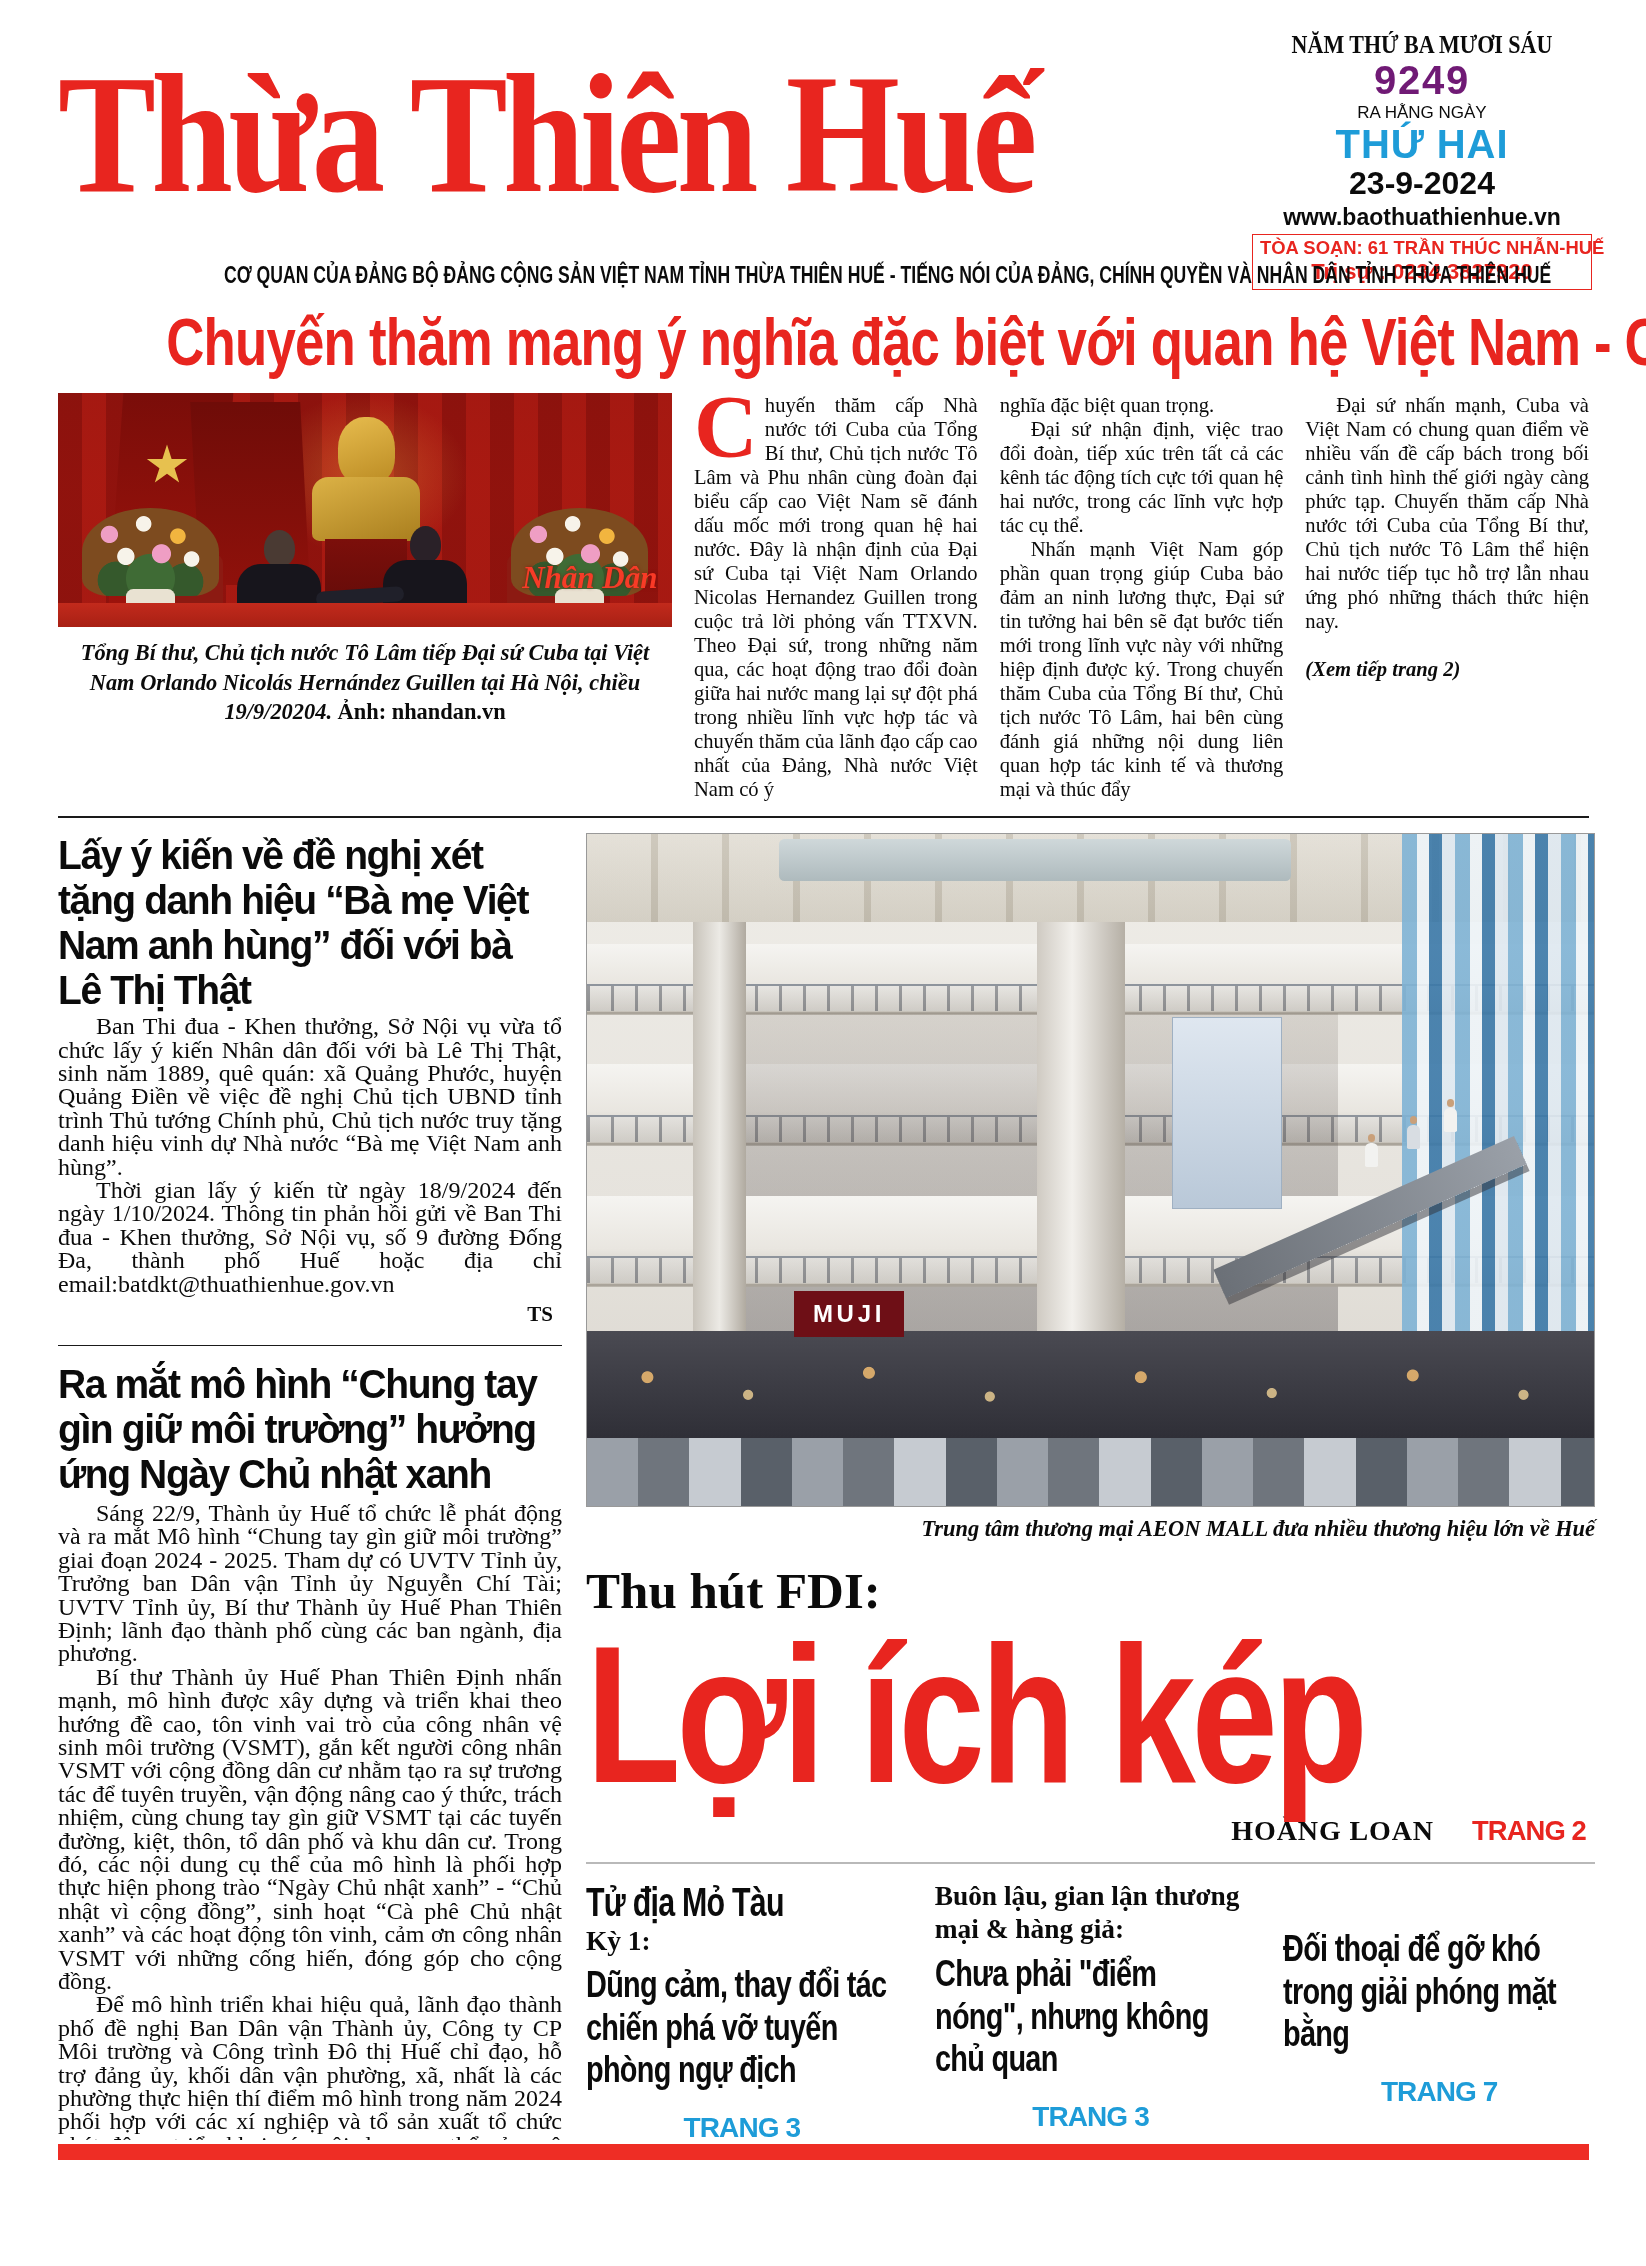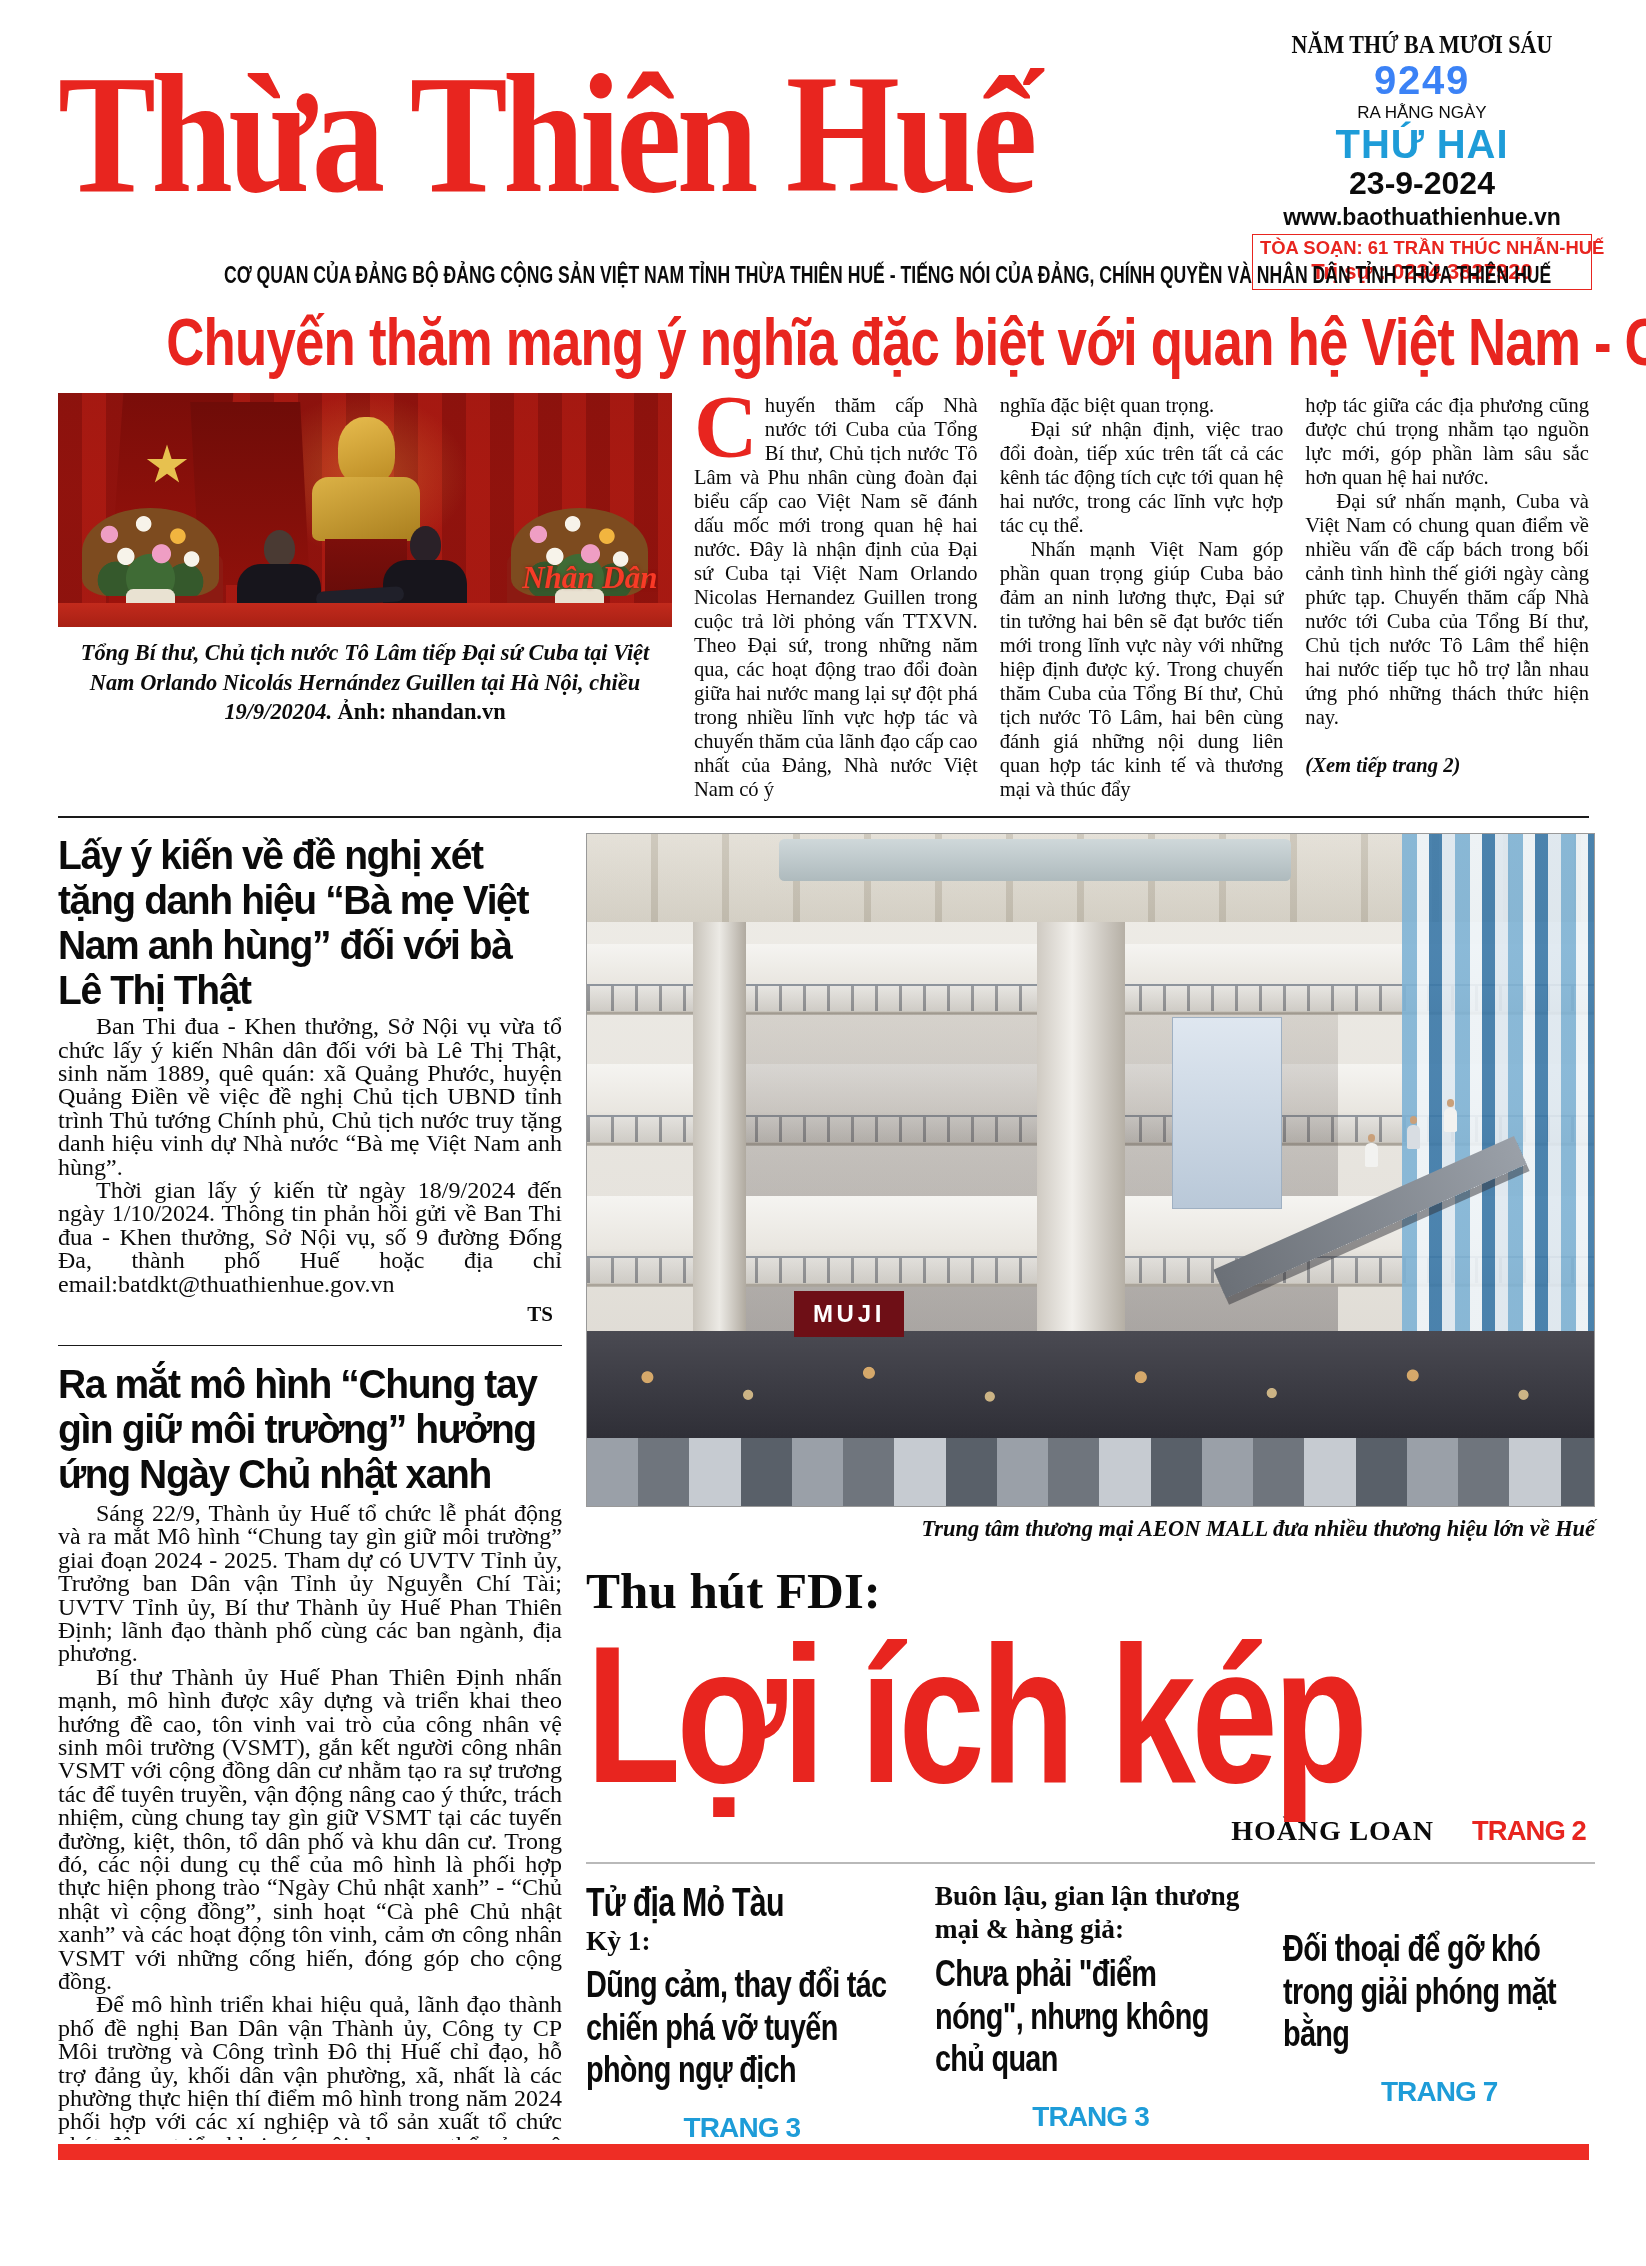--- a/index.html
+++ b/index.html
@@ -11,21 +11,21 @@
   }
   
   .header { display:flex; justify-content:space-between; align-items:flex-start; padding:31px 55px 0 58px; height:245px; }
   .masthead-title {
     font-family:"Liberation Serif", serif; font-weight:bold; color:#e8251f;
     font-size:144px; line-height:1.0; letter-spacing:-4.6px; white-space:nowrap;
     transform:scaleY(1.18) scaleX(1.02); transform-origin:left top; padding-top:16.4px;
   }
   .info { width:340px; text-align:center; flex:none; }
   .info-year { font-family:"Liberation Serif", serif; font-weight:bold; font-size:25px; transform:scaleX(0.88); transform-origin:center; white-space:nowrap; }
-  .info-number { font-family:"Liberation Sans", sans-serif; font-weight:bold; font-size:40px; color:#3b82f6; letter-spacing:1.8px; line-height:1.05; }
+  .info-number { font-family:"Liberation Sans", sans-serif; font-weight:bold; font-size:40px; color:#701a75; letter-spacing:1.8px; line-height:1.05; }
   .info-freq { font-family:"Liberation Sans", sans-serif; font-size:17px; margin-top:2px; }
   .info-weekday { font-family:"Liberation Sans", sans-serif; font-weight:bold; font-size:40px; color:#1e9cd8; letter-spacing:0.9px; line-height:1.05; }
   .info-date { font-family:"Liberation Sans", sans-serif; font-weight:bold; font-size:32px; line-height:1.15; }
   .info-site { font-family:"Liberation Sans", sans-serif; font-weight:bold; font-size:23px; margin-top:1.8px; }
   .info-box { border:1.8px solid #e8251f; margin-top:3.7px; padding:1.8px 1.8px 3.7px; }
   .info-addr { font-family:"Liberation Sans", sans-serif; font-weight:bold; font-size:19px; color:#e8251f; white-space:nowrap; transform:scaleX(0.97); transform-origin:center; }
   .info-phone { font-family:"Liberation Sans", sans-serif; font-weight:bold; font-size:22px; color:#e8251f; }
   .tagline-wrap { margin:17px 58px 0; }
   .tagline {
     display:inline-block; font-family:"Liberation Sans", sans-serif; font-weight:bold; font-size:22px;
@@ -214,21 +214,20 @@
     <div class="lead-cols">
       <div class="lead-col">
         <p class="first"><span class="dropcap">C</span><span>huyến thăm cấp Nhà nước tới Cuba của Tổng Bí thư, Chủ tịch nước Tô Lâm và Phu nhân cùng đoàn đại biểu cấp cao Việt Nam sẽ đánh dấu mốc mới trong quan hệ hai nước. Đây là nhận định của Đại sứ Cuba tại Việt Nam Orlando Nicolas Hernandez Guillen trong cuộc trả lời phỏng vấn TTXVN. Theo Đại sứ, trong những năm qua, các hoạt động trao đổi đoàn giữa hai nước mang lại sự đột phá trong nhiều lĩnh vực hợp tác và chuyến thăm của lãnh đạo cấp cao nhất của Đảng, Nhà nước Việt Nam có ý</span></p>
       </div>
       <div class="lead-col">
         <p class="first">nghĩa đặc biệt quan trọng.</p>
         <p>Đại sứ nhận định, việc trao đổi đoàn, tiếp xúc trên tất cả các kênh tác động tích cực tới quan hệ hai nước, trong các lĩnh vực hợp tác cụ thể.</p>
         <p>Nhấn mạnh Việt Nam góp phần quan trọng giúp Cuba bảo đảm an ninh lương thực, Đại sứ tin tưởng hai bên sẽ đạt bước tiến mới trong lĩnh vực này với những hiệp định được ký. Trong chuyến thăm Cuba của Tổng Bí thư, Chủ tịch nước Tô Lâm, hai bên cùng đánh giá những nội dung liên quan hợp tác kinh tế và thương mại và thúc đẩy</p>
       </div>
       <div class="lead-col">
-        <p class="first">hợp tác giữa các địa phương cũng được chú trọng nhằm tạo nguồn lực mới, góp phần làm sâu sắc hơn quan hệ hai nước.</p>
         <p>Đại sứ nhấn mạnh, Cuba và Việt Nam có chung quan điểm về nhiều vấn đề cấp bách trong bối cảnh tình hình thế giới ngày càng phức tạp. Chuyến thăm cấp Nhà nước tới Cuba của Tổng Bí thư, Chủ tịch nước Tô Lâm thể hiện hai nước tiếp tục hỗ trợ lẫn nhau ứng phó những thách thức hiện nay.</p>
         <p class="continuation">(Xem tiếp trang 2)</p>
       </div>
     </div>
   </div>
 
   <div class="body-grid">
     <div class="left-col">
       <div>
         <div class="art-title">Lấy ý kiến về đề nghị xét tặng danh hiệu “Bà mẹ Việt Nam anh hùng” đối với bà Lê Thị Thật</div>

